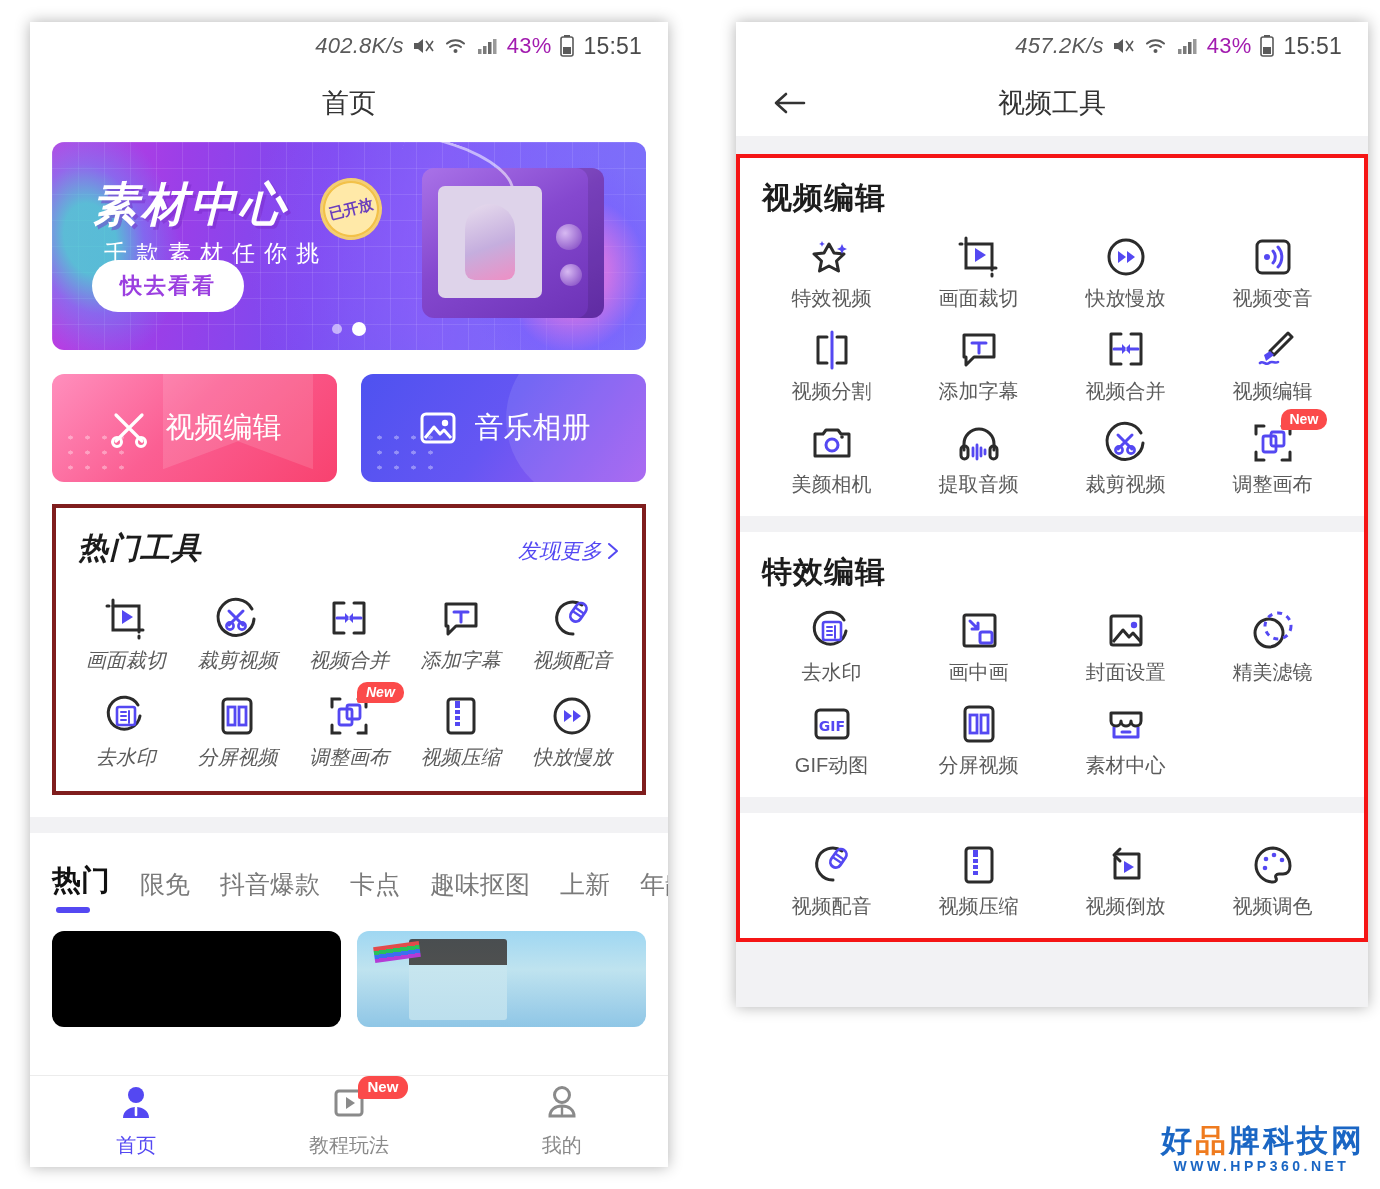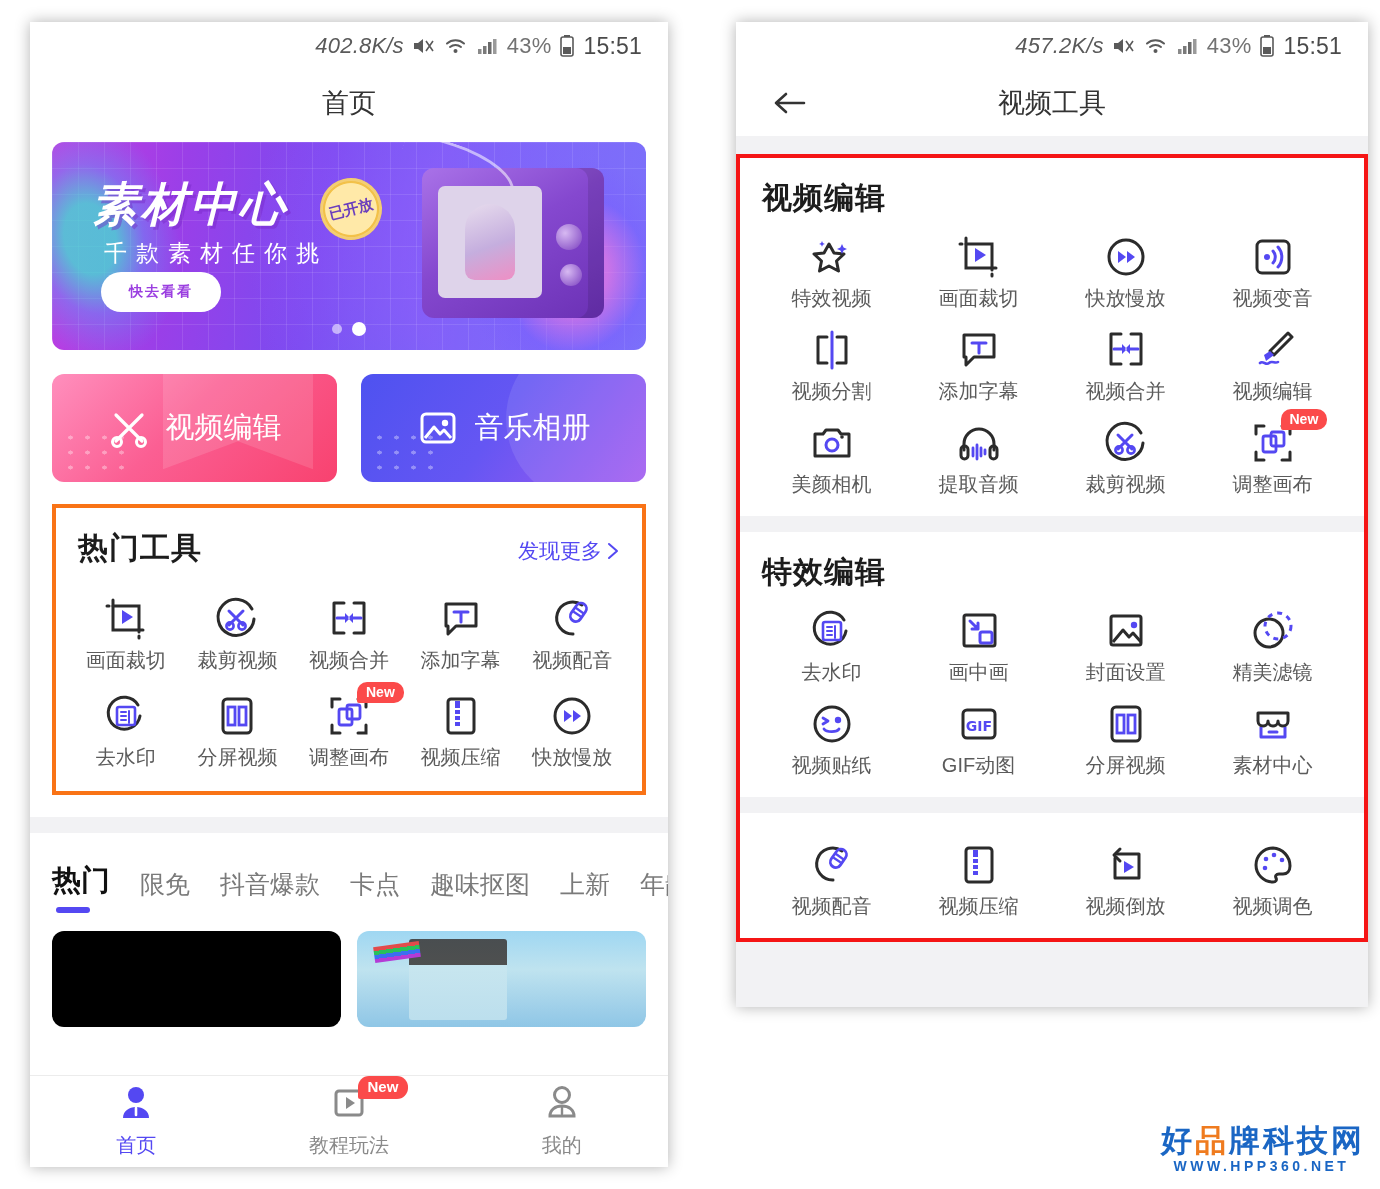--- a/index.html
+++ b/index.html
@@ -22,21 +22,21 @@
   #phone-right { left: 736px; top: 22px; width: 632px;  height: 985px; }
 
   
   .statusbar {
     height: 48px;
     display: flex; align-items: center; justify-content: flex-end;
     padding-right: 26px; gap: 8px;
     color: #5e5e5e; font-size: 22px; letter-spacing: .2px;
   }
   .statusbar .net { font-size: 22px; color: #5a5a5a; font-style: italic; }
-  .statusbar .pct { font-size: 22px; color: #737373; }
+  .statusbar .pct { font-size: 22px; color: #a21caf; }
   .statusbar .clock { font-size: 23px; color: #4a4a4a; }
   .sb-ico { display: inline-flex; align-items: center; }
 
   
   .titlebar {
     height: 66px; display: flex; align-items: center; justify-content: center;
     position: relative; background: #fff;
   }
   .titlebar .title { font-size: 27px; color: #333; font-weight: 500; }
   .backbtn {
@@ -84,22 +84,22 @@
   .banner .seal {
     position: absolute; left: 268px; top: 36px; width: 62px; height: 62px;
     border-radius: 50%;
     background: radial-gradient(circle, #ffe9a8 0 58%, #f3c24a 60%, #e0a72c 100%);
     display: flex; align-items: center; justify-content: center;
     transform: rotate(-14deg);
     box-shadow: 0 0 0 3px rgba(255,255,255,.25) inset;
   }
   .banner .seal span { font-size: 15px; color: #6b3fbd; font-weight: bold; }
   .banner .cta {
-    position: absolute; left: 49px; bottom: 38px;
-    background: #fff; color: #9b3fe0; font-weight: bold; font-size: 14px;
+    position: absolute; left: 40px; bottom: 38px;
+    background: #fff; color: #9b3fe0; font-weight: bold; font-size: 22px;
     padding: 11px 28px; border-radius: 30px; letter-spacing: 2px;
     cursor: pointer;
   }
   .banner .tv {
     position: absolute; right: 42px; top: 26px; width: 182px; height: 150px;
     border-radius: 12px;
     background: linear-gradient(150deg, #a972e8 0%, #8548cf 45%, #6b31b5 100%);
     box-shadow: inset -16px 0 0 rgba(0,0,0,.10);
   }
   .banner .tv .screen {
@@ -149,21 +149,21 @@
     clip-path: polygon(0 0, 100% 0, 100% 78%, 50% 58%, 0 78%);
   }
   .bigbtn.blue { background: linear-gradient(125deg, #4e52f0 0%, #6556f3 48%, #a25bf0 100%); }
   .bigbtn.blue::after {
     content:""; position:absolute; right: -30px; top: -40px; width: 170px; height: 170px;
     border-radius: 50%; background: rgba(255,255,255,.10);
   }
   .bigbtn .lbl { position: relative; z-index: 2; }
   .bigbtn .ico { position: relative; z-index: 2; display:flex; }
   .hot-card {
-    margin: 22px 22px 0 22px; border: 4px solid #f97316; padding: 16px 14px 20px 14px;
+    margin: 22px 22px 0 22px; border: 4px solid #7f1d1d; padding: 16px 14px 20px 14px; font-style: italic;
   }
   .hot-head { display: flex; align-items: baseline; justify-content: space-between; padding: 4px 8px 0 8px; }
   .hot-title { font-size: 30px; font-weight: bold; color: #1c1c1c; letter-spacing: 1px; }
   .hot-more { font-size: 21px; color: #5448f2; display: flex; align-items: center; gap: 4px; cursor: pointer; }
 
   .grid5 { display: grid; grid-template-columns: repeat(5, 1fr); row-gap: 18px; margin-top: 26px; }
   .grid4 { display: grid; grid-template-columns: repeat(4, 1fr); row-gap: 14px; margin-top: 14px; }
   .tool { display: flex; flex-direction: column; align-items: center; gap: 4px; cursor: pointer; position: relative; }
   .tool .glyph { position: relative; width: 48px; height: 48px; display:flex; align-items:center; justify-content:center; }
   .tool .tlabel { font-size: 20px; color: #5b5b5b; white-space: nowrap; }
@@ -760,31 +760,20 @@
           <div class="tool">
             <span class="glyph">
               <svg width="46" height="46" viewBox="0 0 46 46">
                   <circle cx="19" cy="25" r="14" stroke="#2b2b2b" stroke-width="3" fill="none"></circle>
                   <circle cx="28" cy="18" r="13" stroke="#5448f2" stroke-width="3" fill="none" stroke-dasharray="5 5"></circle>
                 </svg>
             </span>
             <span class="tlabel">精美滤镜</span>
           </div>
 
-          <div class="tool">
-            <span class="glyph">
-              <svg width="46" height="46" viewBox="0 0 46 46">
-                  <circle cx="23" cy="23" r="17" stroke="#2b2b2b" stroke-width="3" fill="none"></circle>
-                  <path d="M14 17l5 3-5 3" stroke="#5448f2" stroke-width="2.8" fill="none" stroke-linecap="round" stroke-linejoin="round"></path>
-                  <circle cx="29" cy="19" r="3.2" fill="#5448f2"></circle>
-                  <path d="M15 28c2.5 3.5 13 3.5 15 0" stroke="#5448f2" stroke-width="2.8" fill="none" stroke-linecap="round"></path>
-                </svg>
-            </span>
-            <span class="tlabel">视频贴纸</span>
-          </div>
 
           <div class="tool">
             <span class="glyph">
               <svg width="46" height="46" viewBox="0 0 46 46">
                   <rect x="7" y="9" width="32" height="28" rx="4" stroke="#2b2b2b" stroke-width="3" fill="none"></rect>
                   <text x="23" y="30" text-anchor="middle" font-family="DejaVu Sans, sans-serif" font-size="14" font-weight="bold" fill="#5448f2">GIF</text>
                 </svg>
             </span>
             <span class="tlabel">GIF动图</span>
           </div>

